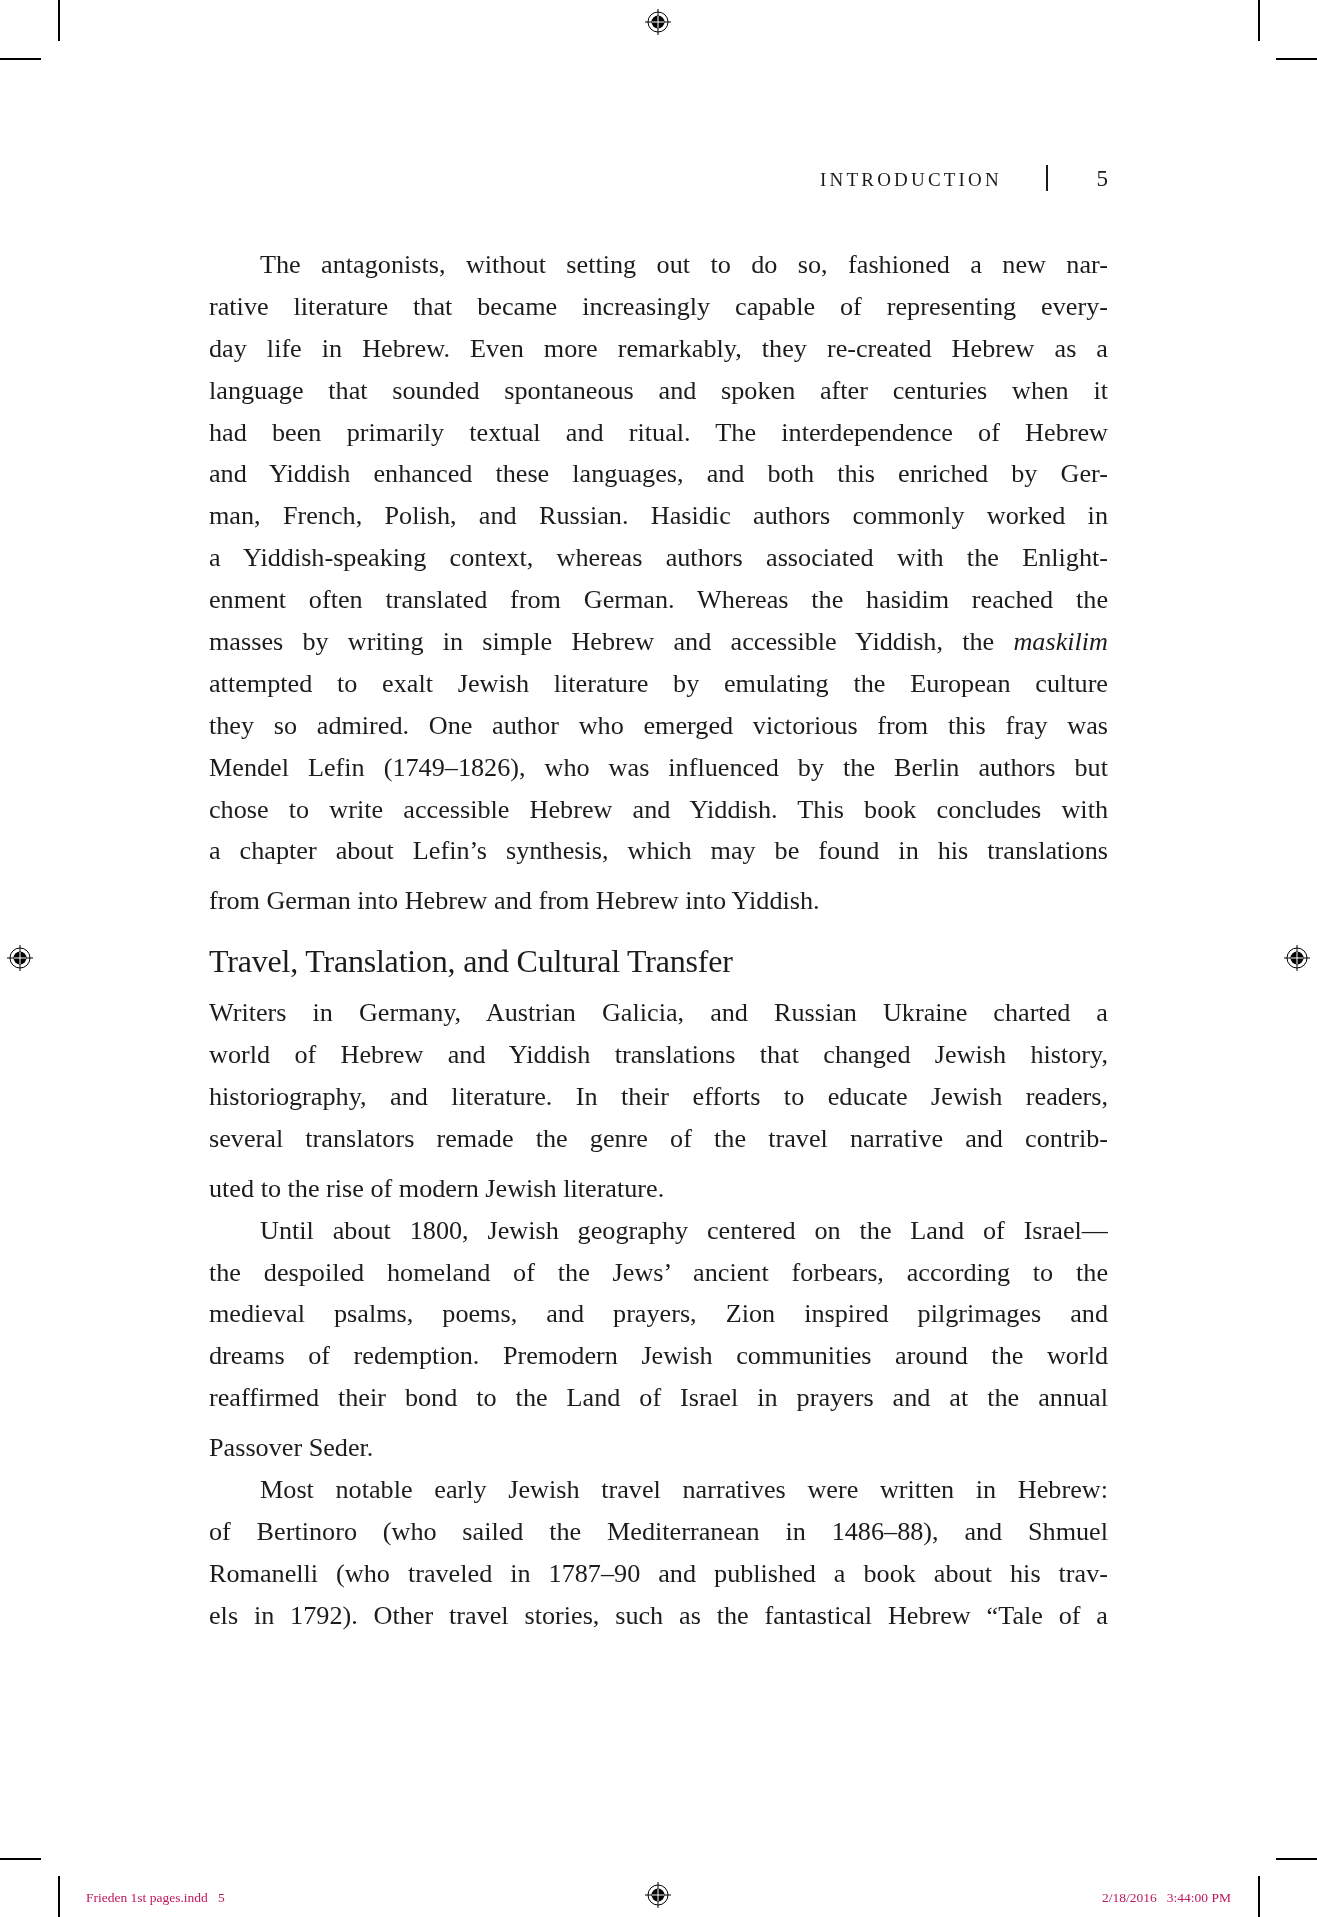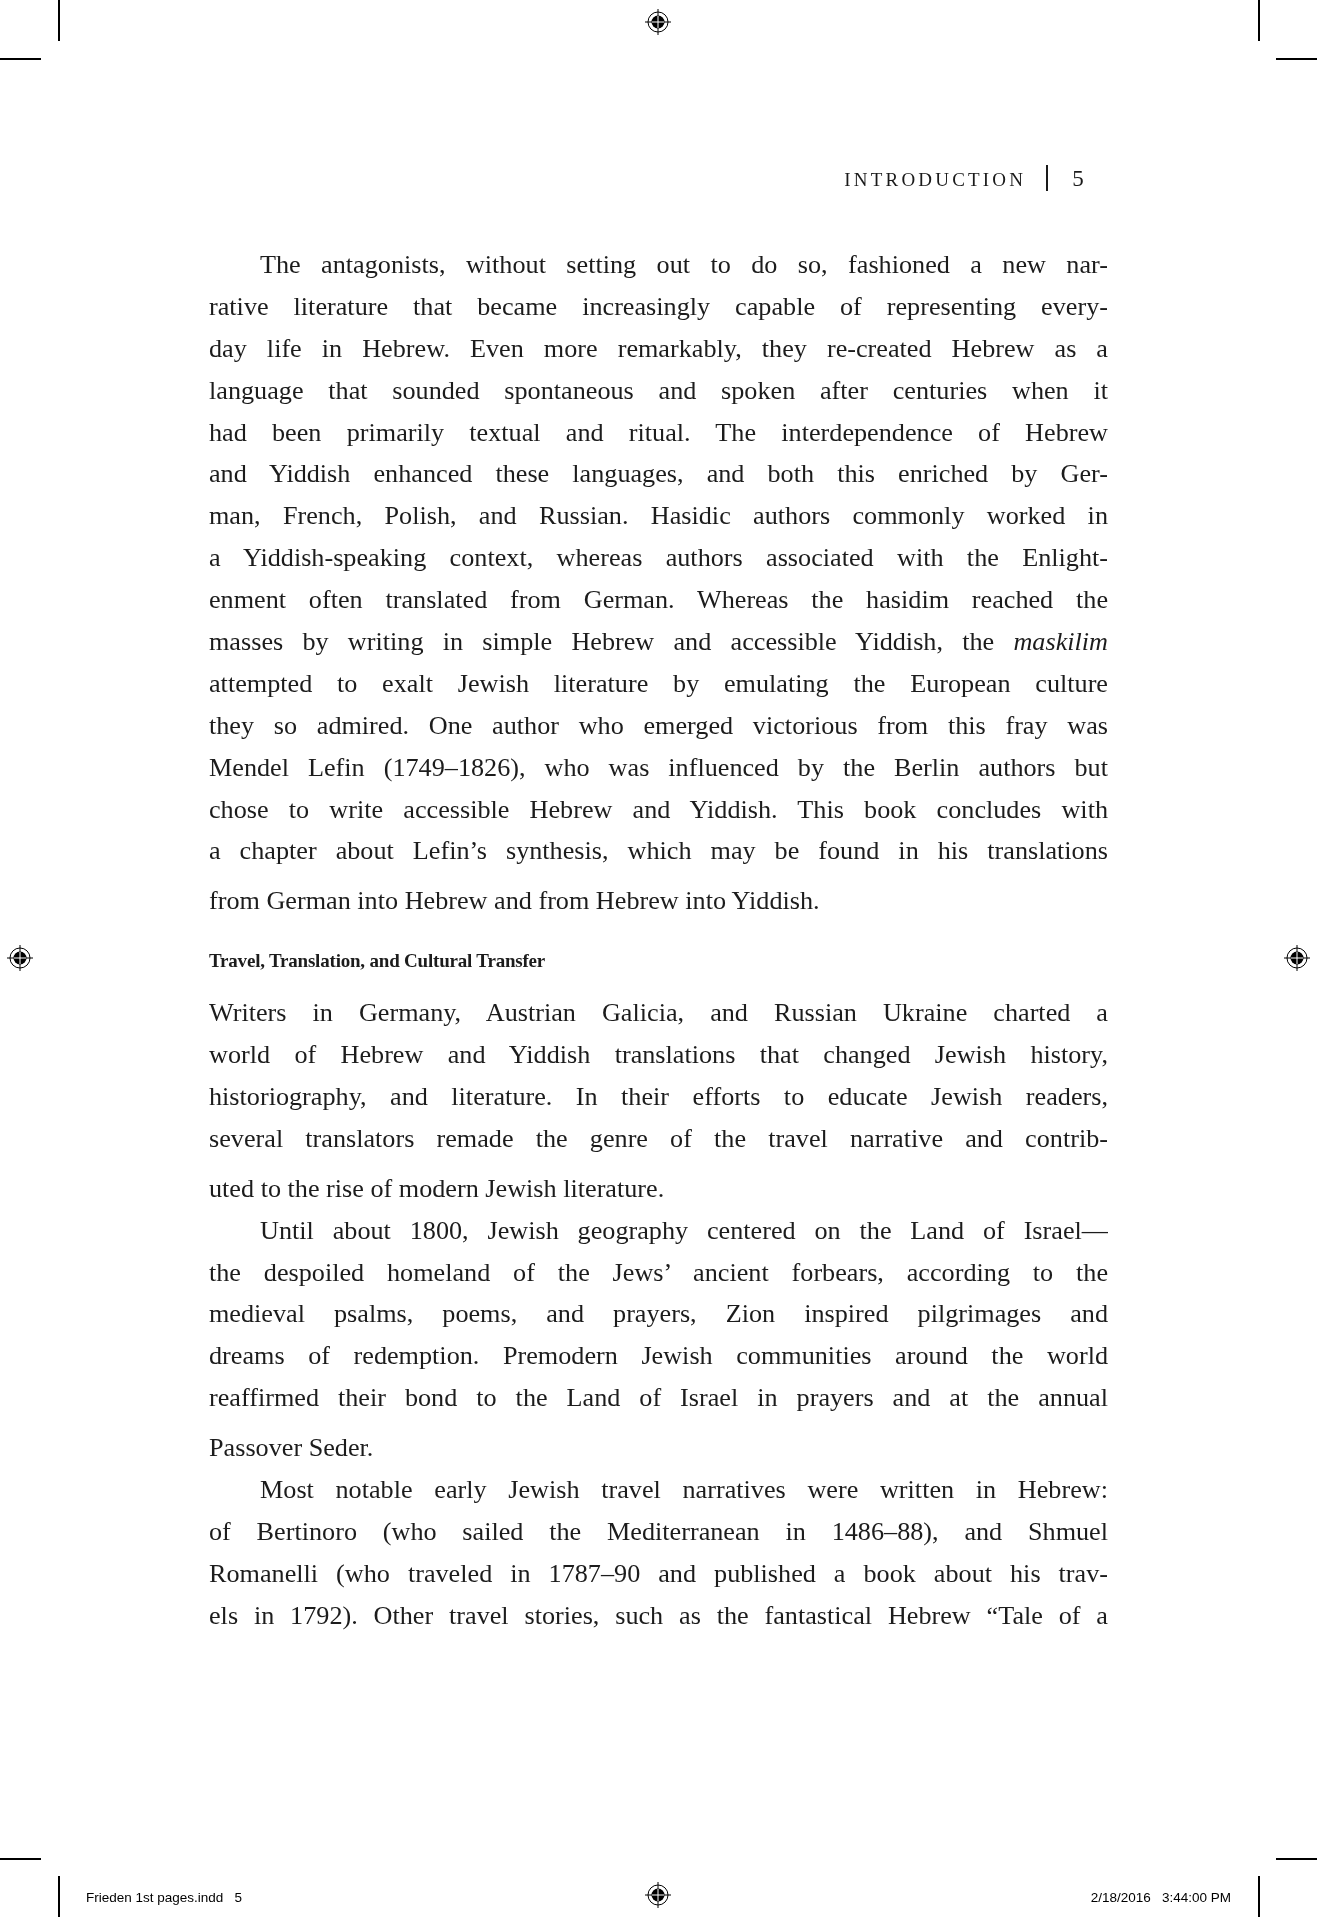--- a/index.html
+++ b/index.html
@@ -1,43 +1,43 @@
 <!DOCTYPE html>
 <html><head>
 <meta charset="utf-8">
 <style>
   html, body { margin: 0; padding: 0; background: #ffffff; }
   body { width: 1317px; height: 1917px; position: relative; overflow: hidden; }
   .crop { position: absolute; background: #000; }
   .reg { position: absolute; width: 28px; height: 28px; }
   .running-head {
     position: absolute; top: 160px; left: 820px; width: 288px; height: 30px;
-    display: flex; justify-content: center; align-items: baseline;
+    display: flex; justify-content: space-between; align-items: baseline;
     font-family: "Liberation Serif", serif; color: #1a1a1a;
   }
   .rh-title { font-size: 19px; letter-spacing: 3.2px; }
   .rh-bar { display: inline-block; width: 2px; height: 26px; background: #1a1a1a; margin: 0 24px 0 20px; position: relative; top: 5px; }
   .rh-num { font-size: 23px; }
   .text-block {
     position: absolute; left: 209px; width: 899px; top: 244px;
     font-family: "Liberation Serif", serif; font-size: 26.2px; color: #1c1c1c;
   }
   .line {
     height: 41.9px; line-height: 41.9px; white-space: nowrap;
     text-align: justify; text-align-last: justify; overflow: hidden;
   }
   .line.last { text-align-last: left; margin-top: 8px; }
   .line.indent { padding-left: 51px; }
   .heading {
-    height: 62px; line-height: 62px; font-weight: bold; font-size: 19px;
+    height: 62px; line-height: 62px; font-weight: normal; font-size: 32px;
     margin-top: 8px; margin-bottom: 0; letter-spacing: -0.2px;
   }
   .footer-left, .footer-right {
-    position: absolute; top: 1890px; font-family: Liberation Sans, sans-serif;
-    font-size: 13.5px; color: #000000;
+    position: absolute; top: 1890px; font-family: Liberation Serif, serif;
+    font-size: 13.5px; color: #be185d;
   }
   .footer-left { left: 86px; }
   .footer-right { left: 1075px; width: 156px; text-align: right; }
   em { }
 </style>
 </head>
 <body>
 
 <div class="crop" style="left:58px;top:0;width:1.5px;height:41px;"></div>
 <div class="crop" style="left:0;top:58px;width:41px;height:1.5px;"></div>

